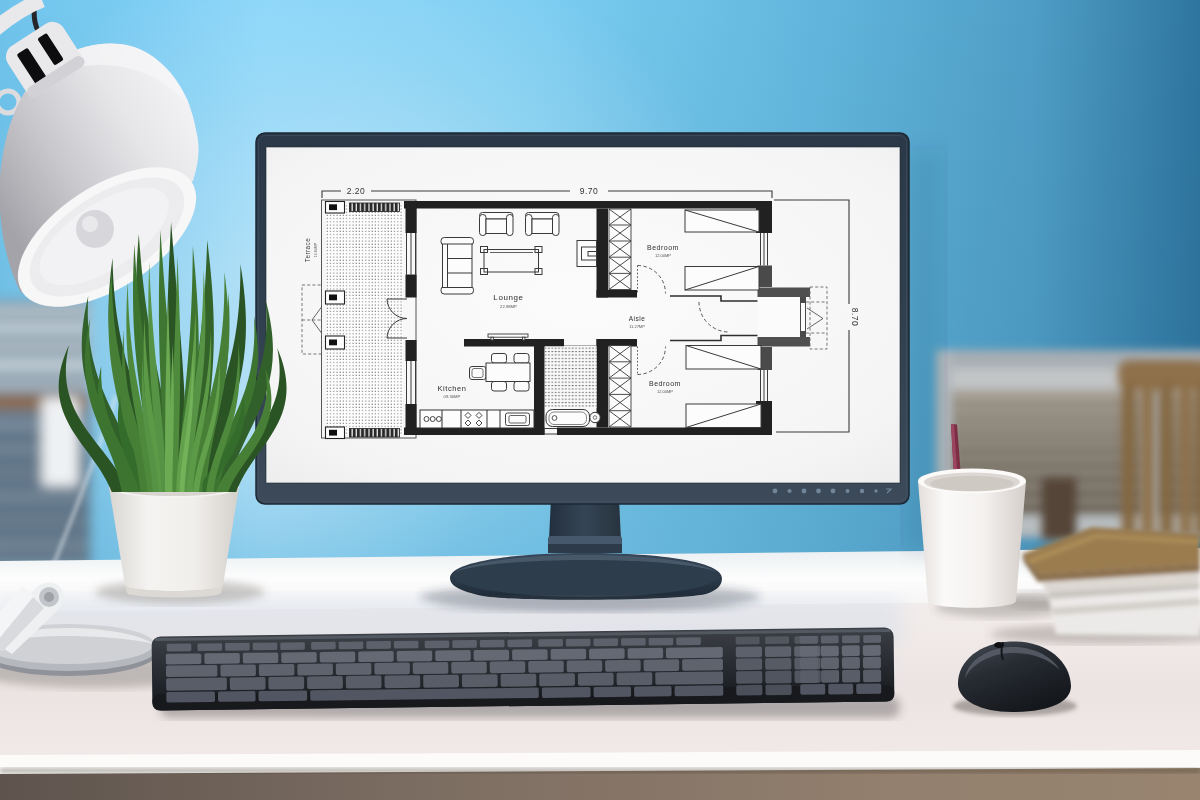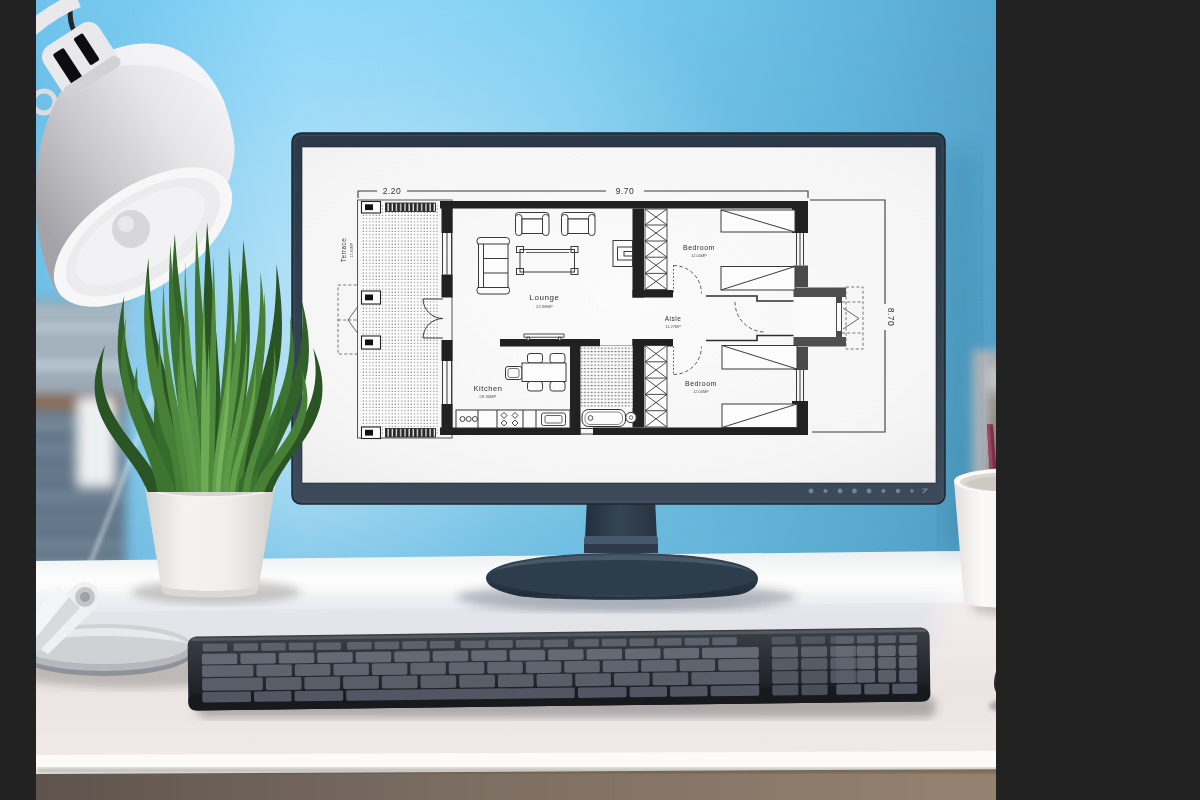--- a/index.html
+++ b/index.html
@@ -1,16 +1,16 @@
 <!DOCTYPE html>
 <html><head>
 <meta charset="utf-8">
 <style>
 html,body{margin:0;padding:0;background:#222;}
-#scene{position:relative;-webkit-font-smoothing:antialiased;width:960px;height:800px;overflow:hidden;font-family:"Liberation Sans",sans-serif;padding-left:36px;}
+#scene{position:relative;-webkit-font-smoothing:antialiased;width:1200px;height:800px;overflow:hidden;font-family:"Liberation Sans",sans-serif;}
 </style>
 </head>
 <body>
 <div id="scene">
 <svg width="1200" height="800" viewBox="0 0 1200 800">
 <defs>
 <linearGradient id="wallg" x1="0" y1="0" x2="1200" y2="0" gradientUnits="userSpaceOnUse">
  <stop offset="0" stop-color="#6fc3eb"></stop>
  <stop offset="0.22" stop-color="#88d5f9"></stop>
  <stop offset="0.45" stop-color="#7bcdf1"></stop>

